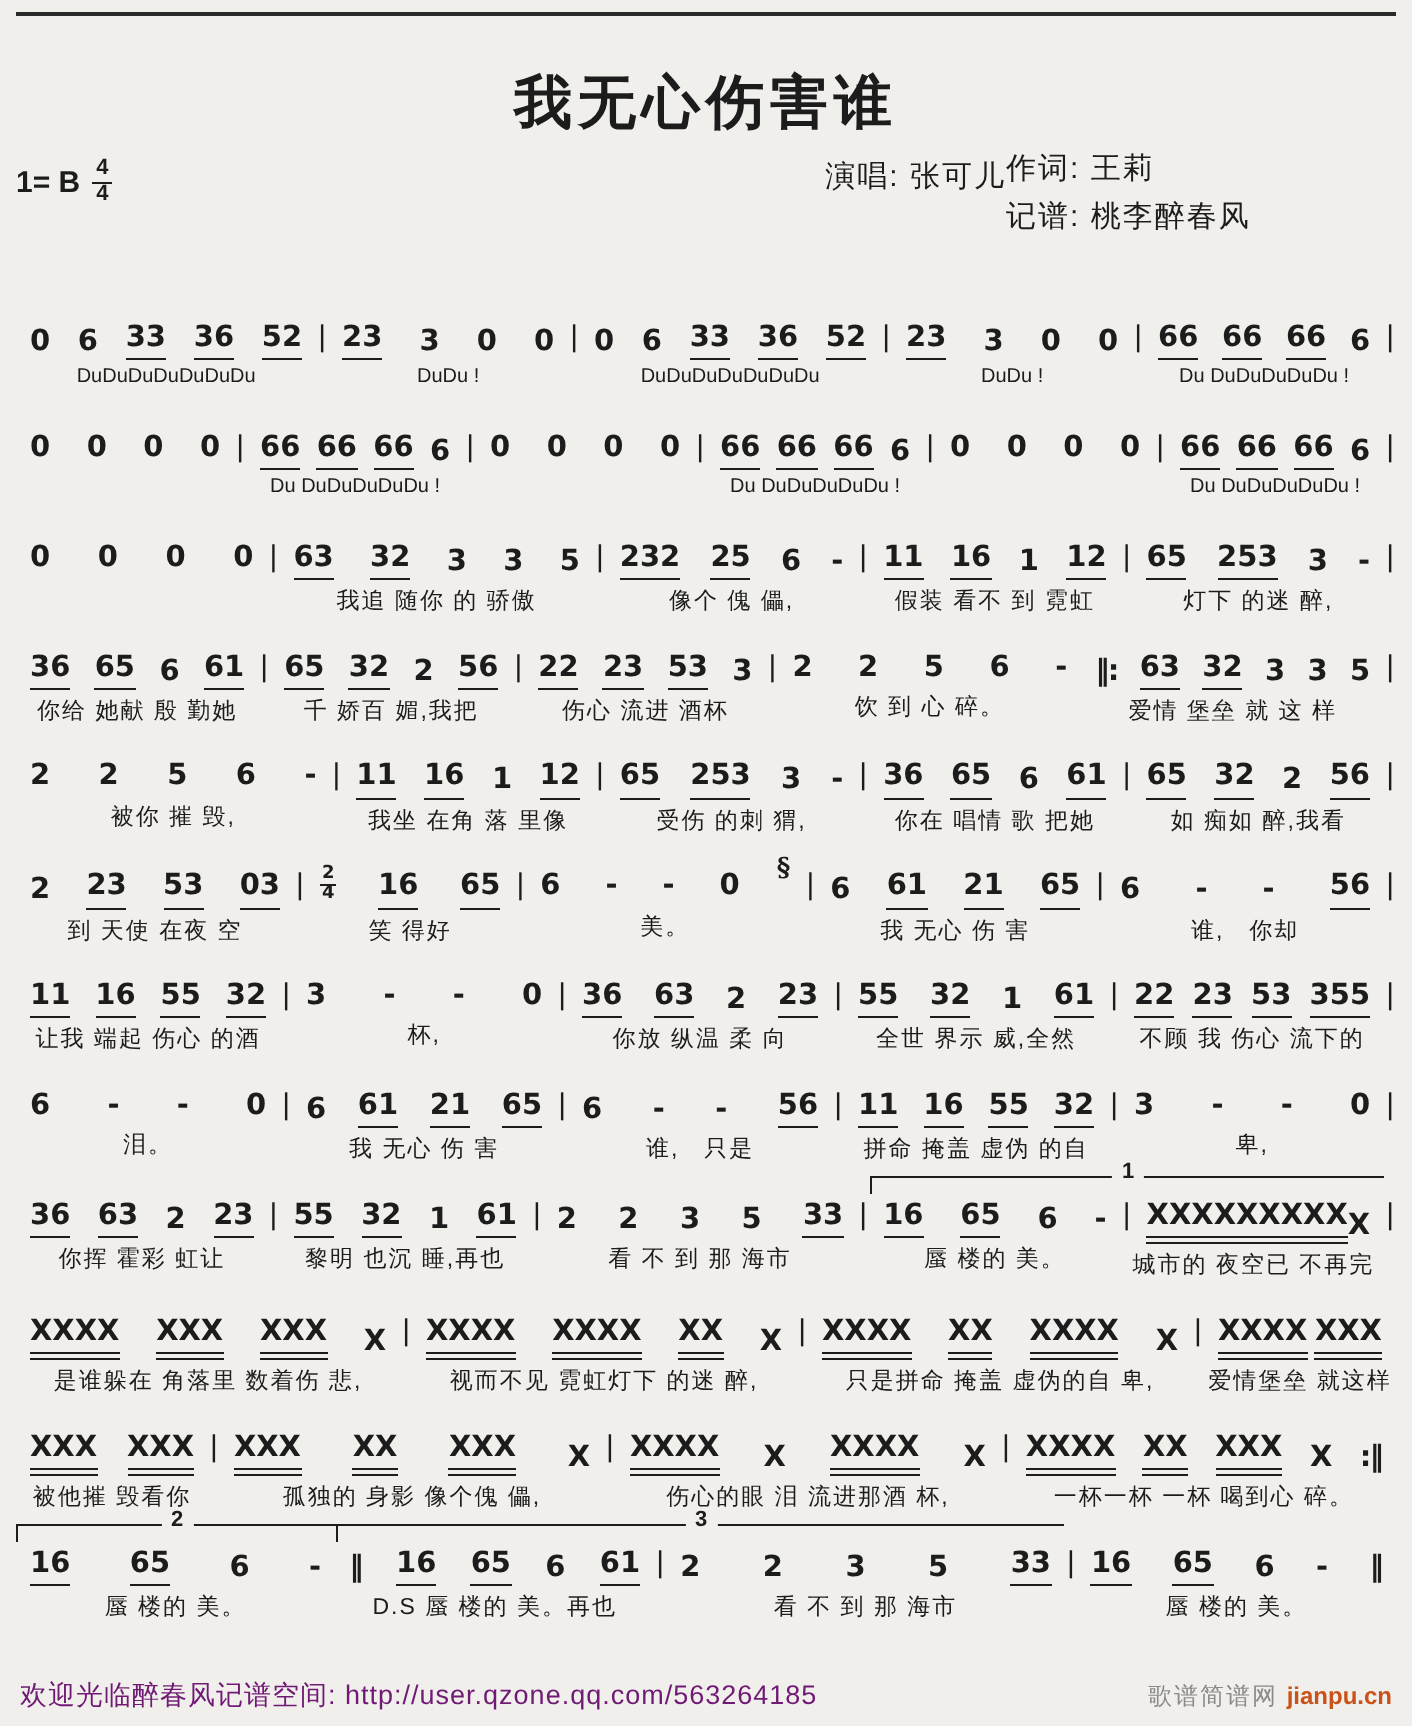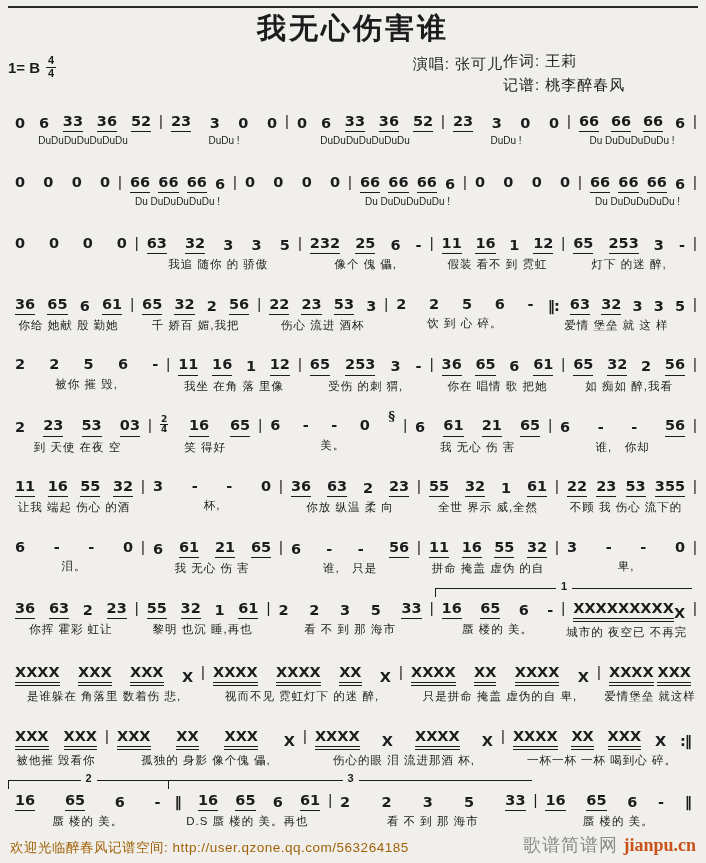--- a/index.html
+++ b/index.html
@@ -5,21 +5,21 @@
   :root{
     --bg:#f1efec; --ink:#1c1c1c; --accent:#c9521a;
   }
   *{box-sizing:border-box;}
   html,body{margin:0;padding:0;}
   body{
     width:706px;height:863px;overflow:hidden;
     background:var(--bg);color:var(--ink);
     font-family:"Liberation Sans","DejaVu Sans",sans-serif;
   }
-  .page{width:706px;height:863px;padding:6px 8px 4px 8px;display:flex;flex-direction:column;}
+  .page{width:706px;height:863px;padding:6px 8px 4px 8px;display:flex;flex-direction:column;gap:24px;}
   .topline{height:2px;background:#2a2a2a;width:100%;margin-bottom:4px;flex:none;}
 
   
   .header{flex:none;position:relative;margin-bottom:2px;}
   .title{
     text-align:center;font-family:"Liberation Serif","DejaVu Serif",serif;
     font-weight:bold;font-size:29px;letter-spacing:3px;line-height:1.15;
   }
   .meta{display:flex;align-items:flex-start;margin-top:4px;}
   .keysig{width:150px;font-weight:bold;font-size:15px;display:flex;align-items:center;gap:6px;padding-top:6px;}
@@ -52,22 +52,22 @@
   }
   .lyric-latin{font-size:10px;letter-spacing:0;}
   .volta{position:absolute;top:1px;height:9px;border-top:1.5px solid var(--ink);border-left:1.5px solid var(--ink);}
   .volta .vlabel{
     position:absolute;top:-8px;left:50%;transform:translateX(-50%);
     background:var(--bg);padding:0 5px;font-size:11px;font-weight:bold;line-height:1;
   }
 
   
   .footer{flex:none;display:flex;justify-content:space-between;align-items:flex-end;padding:4px 2px 2px 2px;}
-  .footer-left{font-size:13.5px;letter-spacing:0.5px;color:#a16207;}
-  .footer-right{font-size:18px;color:#8a8a88;letter-spacing:1px;font-family:Liberation Serif, serif;}
+  .footer-left{font-size:13.5px;letter-spacing:0.5px;color:#701a75;}
+  .footer-right{font-size:12px;color:#8a8a88;letter-spacing:1px;}
   .footer-right .brand{color:var(--accent);font-weight:bold;letter-spacing:0;}
 </style>
 </head>
 <body>
 
 <div class="page">
   <div class="topline"></div>
 
   <div class="header">
     <div class="title">我无心伤害谁</div>

